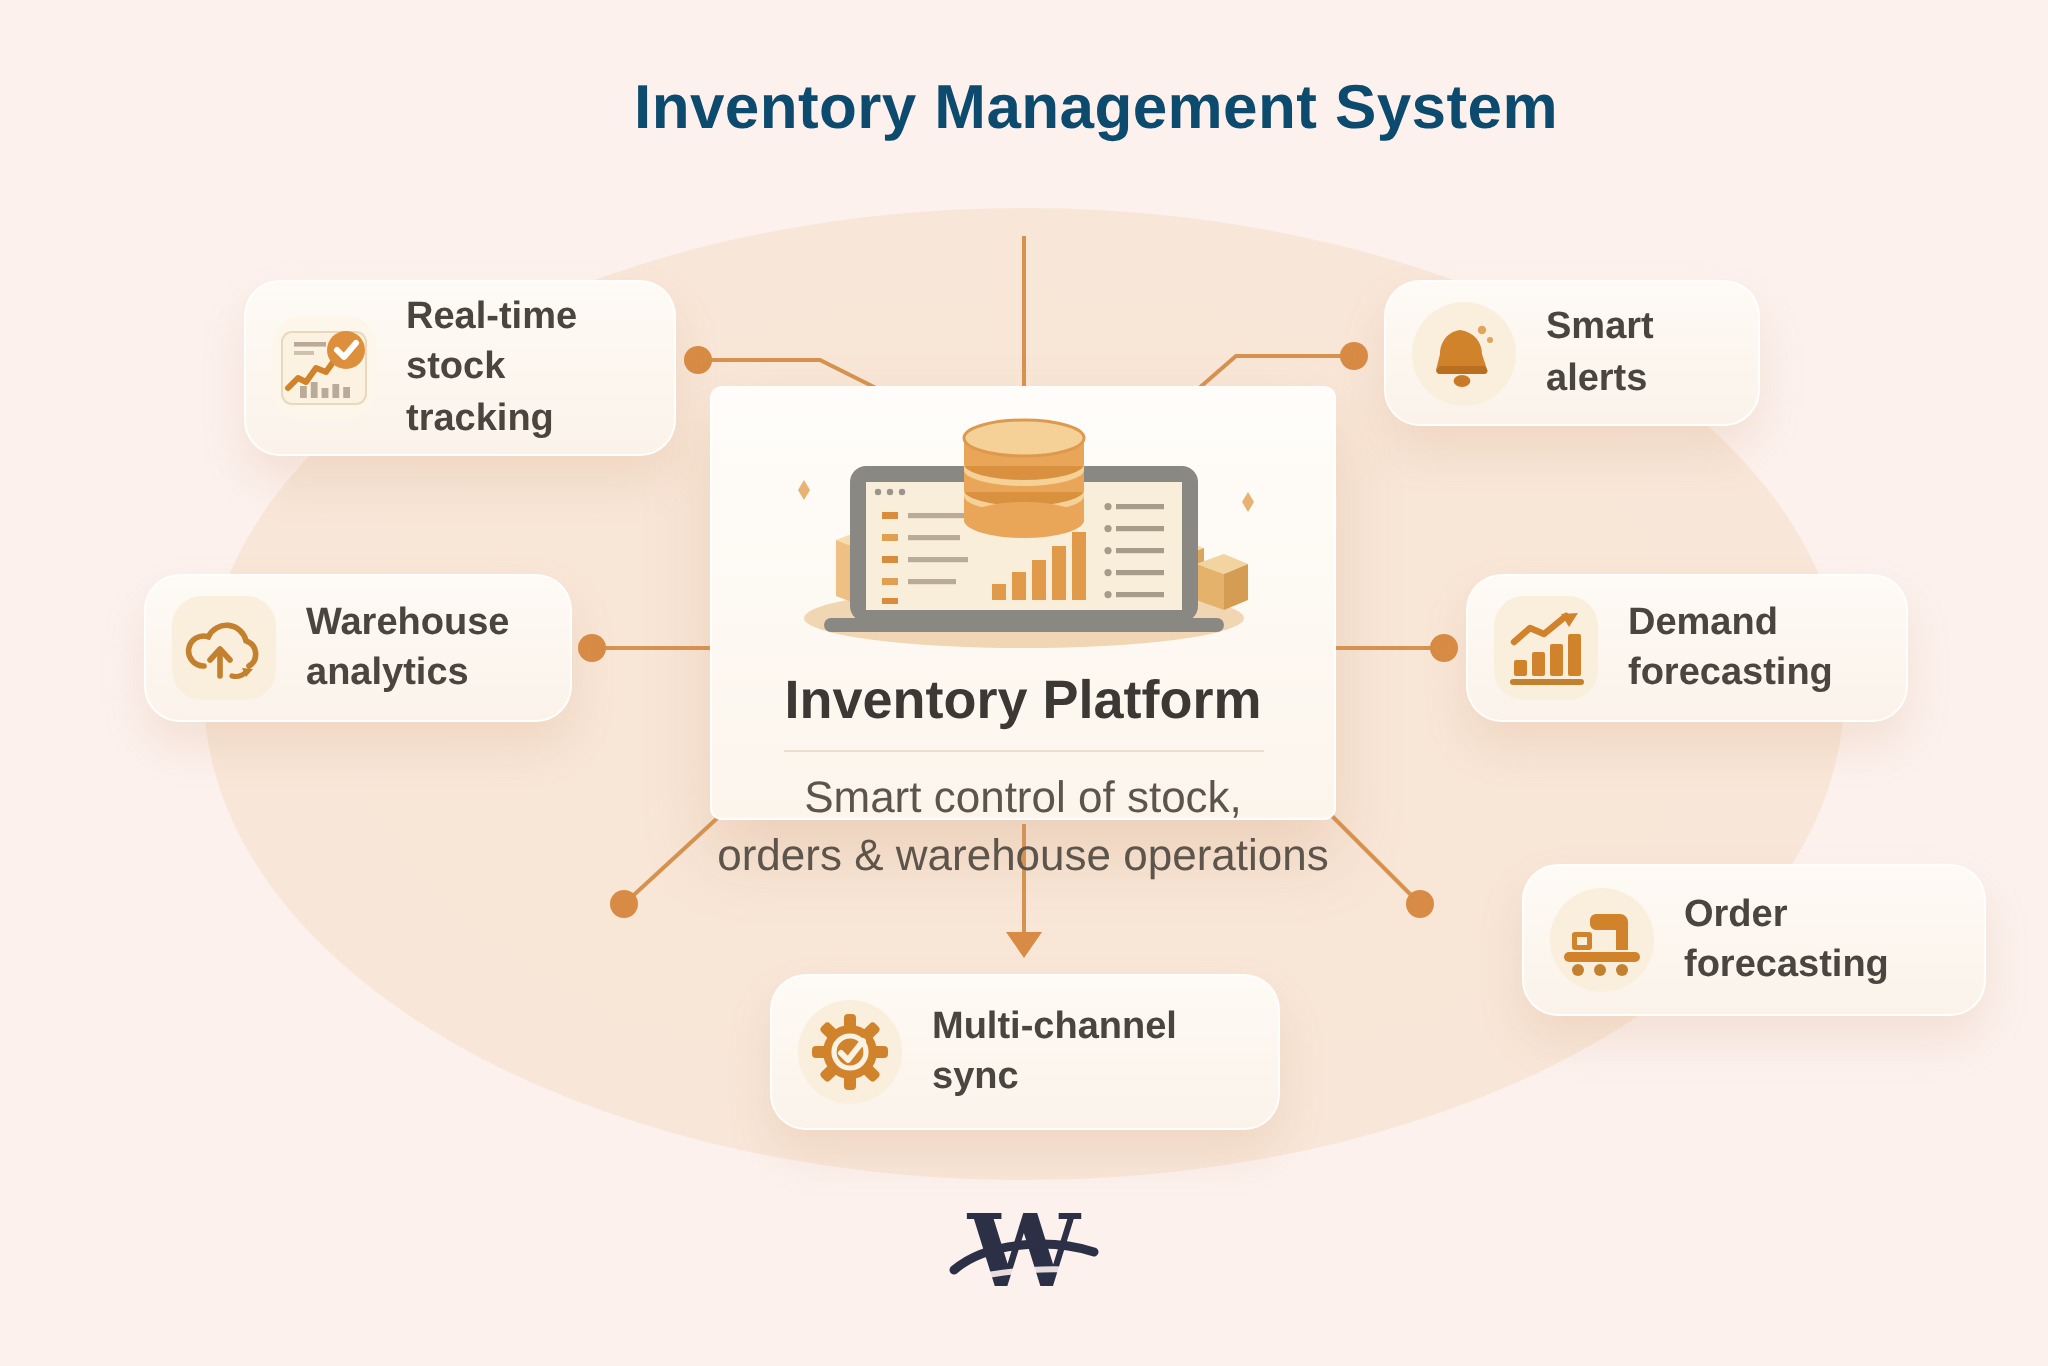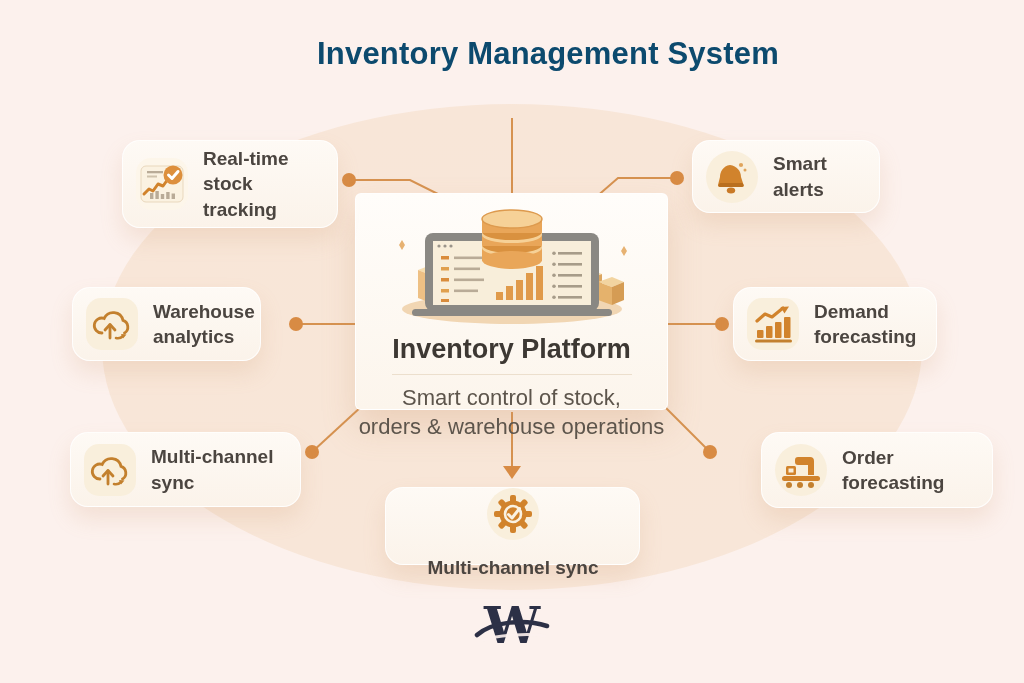--- a/index.html
+++ b/index.html
@@ -27,25 +27,25 @@
     padding:0 12px 0 13px;box-sizing:border-box;
   }
   .chip{
     flex:0 0 auto;width:52px;height:52px;border-radius:15px;
     background:#f9efdc;display:flex;align-items:center;justify-content:center;
   }
   .card-label{font-size:19px;font-weight:600;color:#4b4540;line-height:1.32;}
   .card-label span{display:block;}
   .f-tl{left:122px;top:140px;width:216px;height:88px;}
   .f-tr{left:692px;top:140px;width:188px;height:73px;}
-  .f-ml{left:72px;top:287px;width:189px;height:74px;}
-  .f-mr{left:733px;top:287px;width:204px;height:74px;}
+  .f-ml{left:72px;top:287px;width:214px;height:74px;}
+  .f-mr{left:733px;top:287px;width:221px;height:74px;}
   .f-bl{left:70px;top:432px;width:231px;height:75px;}
   .f-br{left:723px;top:432px;width:232px;height:76px;margin-left:38px;}
-  .f-bc{left:385px;top:487px;width:255px;height:78px;flex-direction:column;}
+  .f-bc{left:385px;top:487px;width:255px;height:78px;}
   .center-card{
     position:absolute;left:355px;top:193px;width:313px;height:217px;z-index:2;
     background:linear-gradient(180deg,#fffdfa 0%,#fcf5ec 100%);
     border:1px solid rgba(255,255,255,.9);
     border-radius:6px;box-shadow:0 18px 32px rgba(206,150,110,.26);
     text-align:center;box-sizing:border-box;padding-top:14px;
   }
   .center-title{font-size:27px;font-weight:700;color:#3d3833;margin-top:4px;}
   .center-divider{width:240px;height:1px;background:#ecdfcd;margin:9px auto 8px auto;}
   .center-sub{font-size:22px;font-weight:500;color:#5d554c;line-height:1.32;}
@@ -226,35 +226,20 @@
         <polyline points="6,18 14,11 21,14 32,5" fill="none" stroke="#d1832c" stroke-width="3.2" stroke-linecap="round" stroke-linejoin="round"></polyline>
         <polygon points="33.5,10.5 38,3.5 29.5,4" fill="#d1832c"></polygon>
       </svg>
     </div>
     <div class="card-label">
       <span>Demand</span>
       <span>forecasting</span>
     </div>
   </div>
 
-  <div class="card f-bl">
-    <div class="chip">
-      <svg width="44" height="40" viewBox="0 0 44 40">
-        <path d="M12 29 a7.5 7.5 0 1 1 2.2-14.6 a10 10 0 0 1 18.8 2 a7 7 0 0 1 1.5 12.6" fill="none" stroke="#c3802e" stroke-width="2.8" stroke-linecap="round"></path>
-        <line x1="20" y1="34" x2="20" y2="21" stroke="#c3802e" stroke-width="2.8" stroke-linecap="round"></line>
-        <polyline points="15,26 20,20.5 25,26" fill="none" stroke="#c3802e" stroke-width="2.8" stroke-linecap="round" stroke-linejoin="round"></polyline>
-        <path d="M26 34 q4 1 7 -2" fill="none" stroke="#c3802e" stroke-width="2.6" stroke-linecap="round"></path>
-        <polygon points="33,34.5 36.5,30.5 31,30" fill="#c3802e"></polygon>
-      </svg>
-    </div>
-    <div class="card-label">
-      <span>Multi-channel</span>
-      <span>sync</span>
-    </div>
-  </div>
 
   <div class="card f-br">
     <div class="chip" style="border-radius:50%;">
       <svg width="46" height="42" viewBox="0 0 46 42">
         <g fill="#d1832c">
           <path d="M20 8 h12 a4 4 0 0 1 4 4 v14 h-6 v-10 h-10 a3 3 0 0 1 -3-3 v-2 a3 3 0 0 1 3-3 z"></path>
           <rect x="8" y="17" width="10" height="9" rx="1.5"></rect>
           <rect x="4" y="27" width="38" height="5" rx="2.5"></rect>
         </g>
         <rect x="10.5" y="19.5" width="5" height="4" fill="#f9efdc"></rect>

